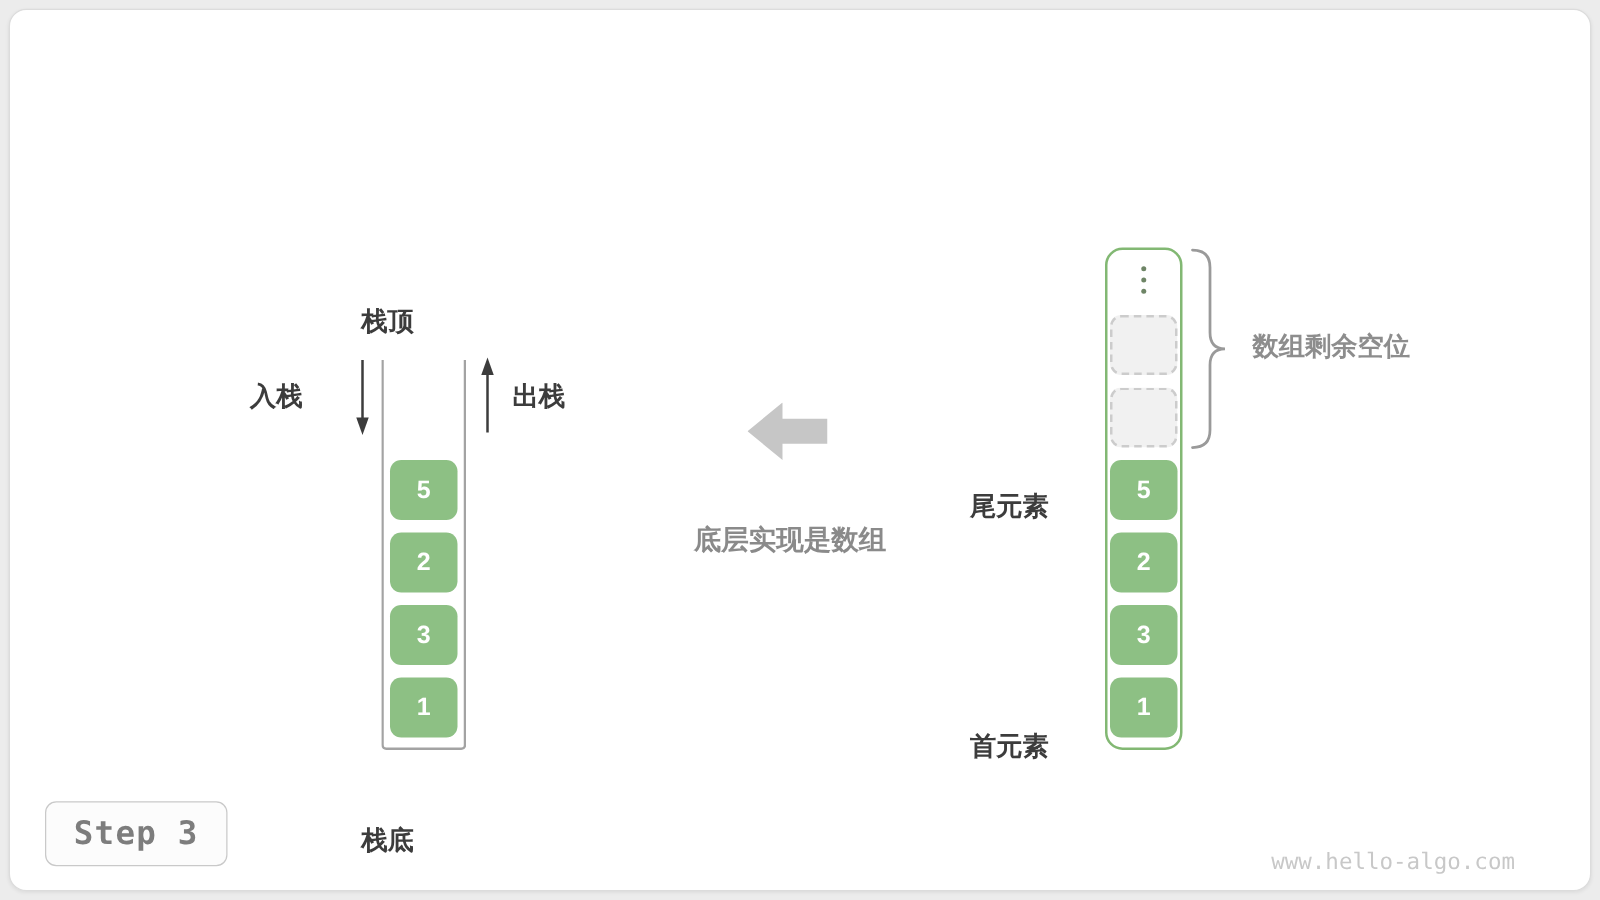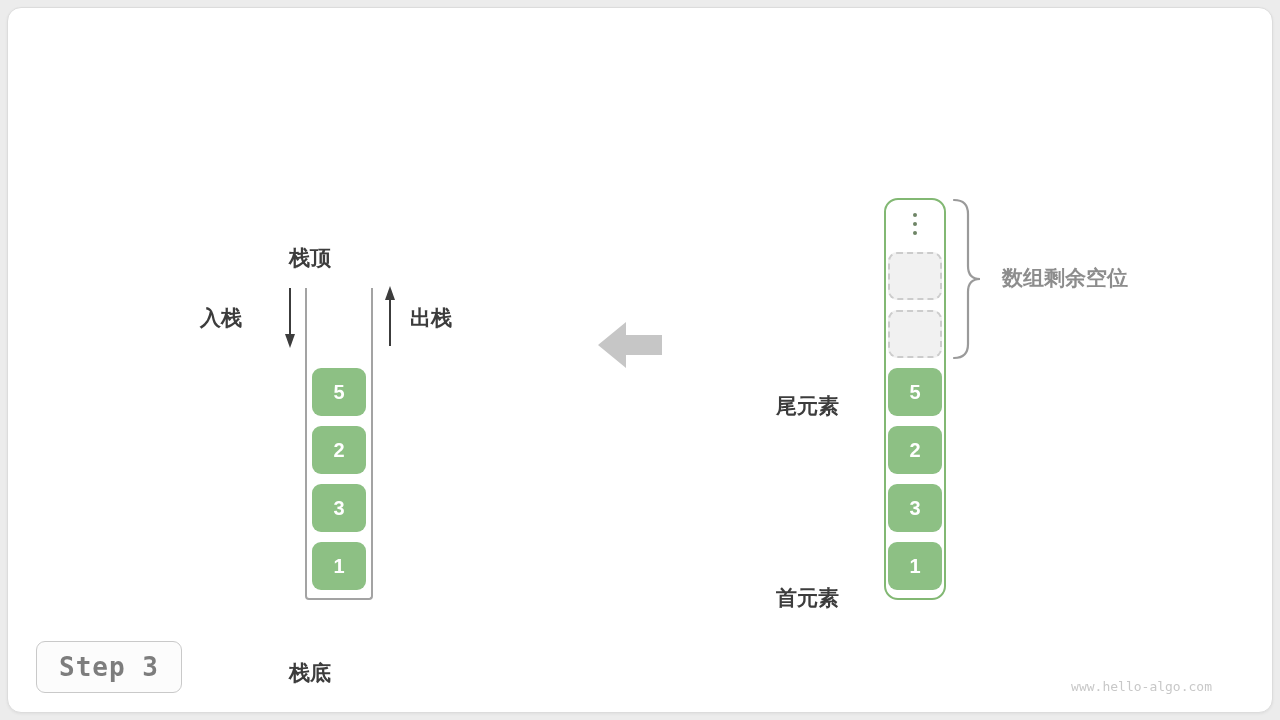--- a/index.html
+++ b/index.html
@@ -99,21 +99,21 @@
     border-radius: 9px;
     display: flex; align-items: center; justify-content: center;
     font-family: "DejaVu Sans Mono", monospace;
     font-weight: bold; font-size: 26px; color: #7d7d7d;
     letter-spacing: 1px;
   }
 
   .watermark {
     position: absolute; right: 68px; top: 679px;
     font-family: "DejaVu Sans Mono", monospace;
-    font-size: 13px; color: #c8c8c8;
+    font-size: 18px; color: #c8c8c8;
   }
 </style>
 </head>
 <body>
 
 <div class="canvas">
   <div class="card"></div>
 
   <div class="label center-text" style="left:289px; top:246px; width:100px;">栈顶</div>
 
@@ -138,20 +138,21 @@
     <div class="cell">1</div>
   </div>
 
   <div class="label center-text" style="left:289px; top:632px; width:100px;margin-top:29px;">栈底</div>
 
   <svg class="abs" style="left:598px; top:322px;" width="64" height="46" viewBox="0 0 64 46">
     <polygon points="64,13 28,13 28,0 0,23 28,46 28,33 64,33" fill="#c6c6c6"></polygon>
   </svg>
 
   <div class="caption">
+    <div>底层实现是数组</div>
   </div>
 
   <div class="array-container">
     <div class="ellipsis">
       <i></i>
         <i></i>
         <i></i>
     </div>
     <div class="cell empty"></div>
     <div class="cell empty"></div>

